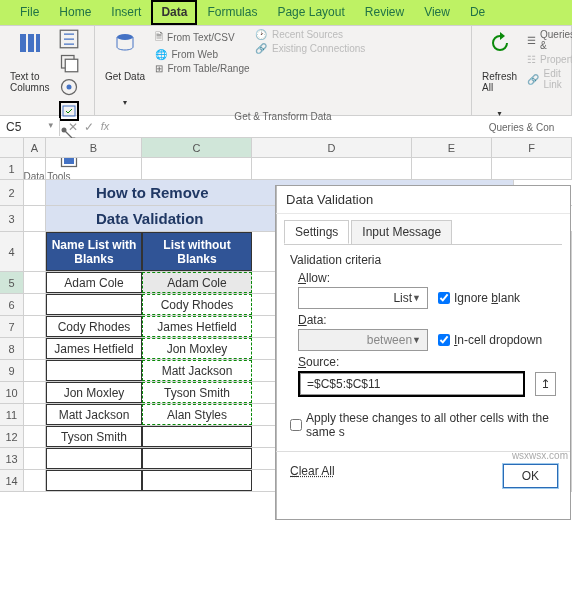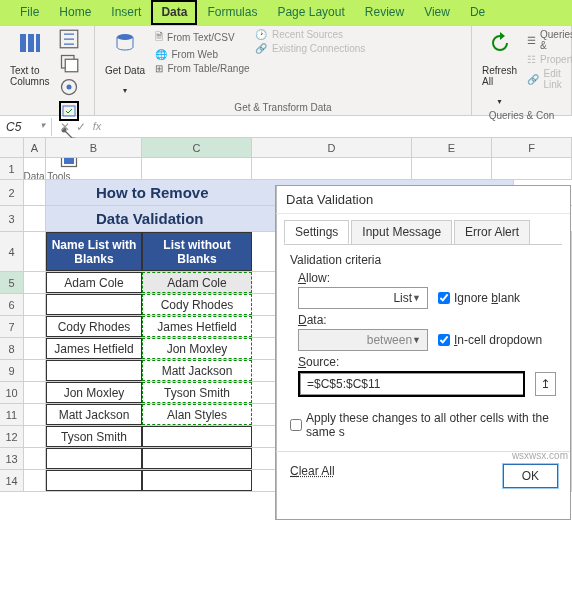--- a/index.html
+++ b/index.html
@@ -8,34 +8,34 @@
 
 .ribbon-tabs { display: flex; height: 26px; border-bottom: 1px solid #d0d0d0; background: #bef264; padding-left: 10px; }
 .ribbon-tab { padding: 5px 10px; font-size: 12px; color: #217346; cursor: pointer; }
 .ribbon-tab.active { border: 2px solid #000; font-weight: bold; color: #333; padding: 3px 8px; }
 .ribbon-content { display: flex; height: 90px; background: #f3f2f1; border-bottom: 1px solid #d0d0d0; }
 .ribbon-group { display: flex; flex-direction: column; border-right: 1px solid #d0d0d0; padding: 3px 6px 2px 6px; }
 .ribbon-group-label { font-size: 10px; text-align: center; color: #666; margin-top: auto; padding-top: 2px; }
 .data-tools { width: 95px; }
 .data-tools-icons { display: flex; flex-wrap: wrap; gap: 4px; align-items: flex-start; }
 .icon-btn { width: 20px; height: 20px; display: flex; align-items: center; justify-content: center; }
-.big-btn { display: flex; flex-direction: column; align-items: center; font-size: 10px; gap: 10px; padding: 2px 4px; }
+.big-btn { display: flex; flex-direction: column; align-items: center; font-size: 10px; gap: 16px; padding: 2px 4px; }
 .big-btn svg { width: 24px; height: 24px; }
 .get-transform { flex: 1; }
 .gt-row { display: flex; gap: 6px; align-items: flex-start; }
 .gt-list { display: flex; flex-direction: column; gap: 3px; font-size: 10px; color: #666; }
 .gt-item { display: flex; align-items: center; gap: 4px; }
 .gt-item.disabled { color: #bbb; }
 .queries { width: 100px; }
 
 .dv-highlight { border: 2px solid #000; padding: 0; }
 
 
 .formula-row { display: flex; height: 22px; border-bottom: 1px solid #d0d0d0; align-items: center; background: #fff; }
-.name-box { width: 52px; border-right: 1px solid #d0d0d0; padding: 2px 6px; font-size: 12px; display: flex; justify-content: space-between; align-items: flex-start; font-style: italic; }
+.name-box { width: 60px; border-right: 1px solid #d0d0d0; padding: 2px 6px; font-size: 12px; display: flex; justify-content: space-between; align-items: flex-start; }
 .fbar-btns { display: flex; gap: 2px; padding: 0 6px; color: #999; }
 .fbar-btns span { width: 14px; text-align: center; }
 .fx { font-style: italic; font-size: 11px; }
 
 
 .sheet { position: relative; }
 .col-headers { display: flex; height: 20px; background: #f3f3f3; border-bottom: 1px solid #d0d0d0; }
 .corner { width: 24px; border-right: 1px solid #d0d0d0; }
 .ch { border-right: 1px solid #d0d0d0; text-align: center; font-size: 11px; color: #555; line-height: 20px; }
 .chA { width: 22px; }
@@ -372,21 +372,20 @@
       <div class="c cE"></div>
       <div class="c cF"></div>
     </div>
 </div>
 
 <div class="dialog-back">
   <div class="dialog-title">Data Validation</div>
   <div class="dialog-tabs">
     <div class="dtab active">Settings</div>
     <div class="dtab">Input Message</div>
-    <div class="dtab">Error Alert</div>
   </div>
   <div class="dialog-body">
     <div class="field-group">
       <div>Validation criteria</div>
       <div class="field-label" style="margin-left:8px">
         <span class="underline-letter">A</span>llow:
       </div>
       <div class="field-row" style="margin-left:8px">
         <div class="sel-box" style="width:130px">
           <span>List</span>

